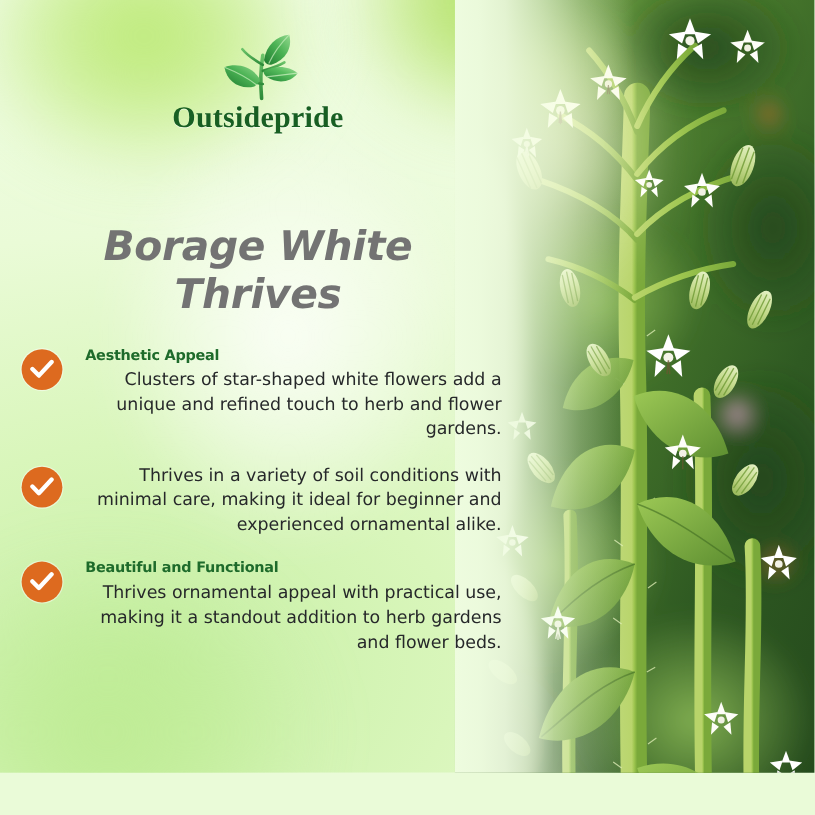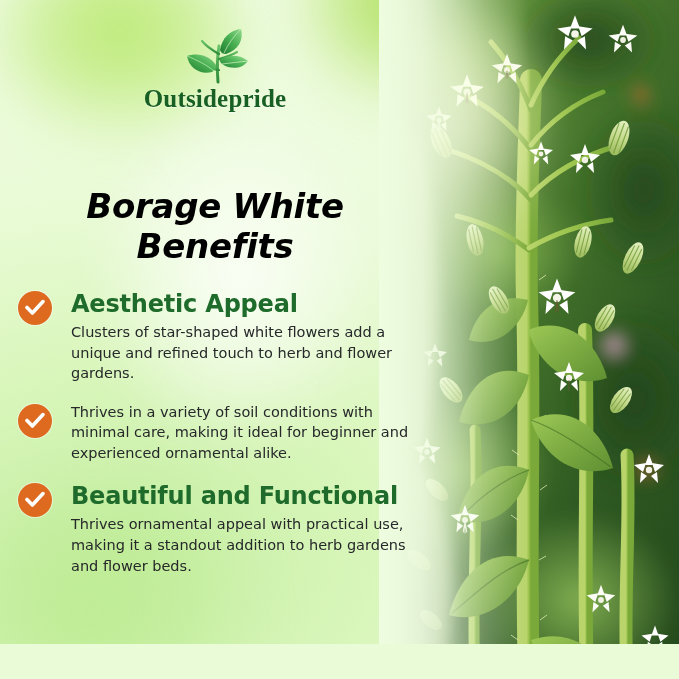--- a/index.html
+++ b/index.html
@@ -69,43 +69,44 @@
     color:#185f23;line-height:1;
     text-shadow:0 1px 0 rgba(255,255,255,.55);
   }
 
   
   .title{
     position:absolute;left:0;top:164px;width:430px;text-align:center;
     font-family:"DejaVu Sans", sans-serif;
     font-weight:700;font-style:italic;
     font-size:34px;line-height:1.17;letter-spacing:-.3px;
-    color:#000000;
+    color:#737373;
   }
   .title .l2{display:block;}
 
   
   .benefits{position:absolute;left:18px;top:289px;width:400px;}
   .benefit{position:relative;padding-left:53px;margin-bottom:18px;}
   .benefit:last-child{margin-bottom:0;}
   .check{
     position:absolute;left:0;top:2px;width:34px;height:34px;border-radius:50%;
     background:#dd6a1f;
     box-shadow:0 0 0 1px rgba(255,255,255,.45);
   }
   .check svg{position:absolute;left:7px;top:8px;}
   .b-head{
     font-family:"DejaVu Sans", sans-serif;
-    font-size:24px;font-weight:700;letter-spacing:-.2px;
+    font-size:12px;font-weight:700;letter-spacing:-.2px;
     color:#1e6b2b;line-height:1.25;margin:0 0 3px 0;
   }
   .b-body{
     font-family:"DejaVu Sans", sans-serif;
     font-size:14.5px;line-height:1.42;color:#26282a;margin:0;
     max-width:348px;
+    text-align:right;
   }
 </style>
 </head>
 <body>
 
 <div id="root">
 
   <div class="bg-base"></div>
   <div class="bg-blob-tl"></div>
   <div class="bg-blob-tr"></div>
@@ -445,21 +446,21 @@
       <path d="M42 31 C52 26 63 27 70 33 C64 41 53 42 44 36 C42 34 41 32 42 31Z" fill="url(#lf2)"></path>
       <path d="M70 33 C61 34 52 35 44 36" stroke="#d4f4c8" stroke-width="1" fill="none" opacity="0.7"></path>
       <path d="M38 37 C32 28 20 24 9 28 C11 40 22 47 34 44 C37 42 39 40 38 37Z" fill="url(#lf1)"></path>
       <path d="M9 28 C19 32 29 37 36 43" stroke="#caf0bd" stroke-width="1" fill="none" opacity="0.7"></path>
     </svg>
     <div class="logo-word">Outsidepride</div>
   </div>
 
   <h1 class="title">
     <span>Borage White</span>
-    <span class="l2">Benefits</span>
+    <span class="l2">Thrives</span>
   </h1>
 
   <div class="benefits">
 
     <div class="benefit">
       <span class="check">
         <svg width="20" height="18" viewBox="0 0 20 18">
           <path d="M2 8.5 L7.4 14 L18 2.6" stroke="#ffffff" stroke-width="3.6" fill="none" stroke-linecap="round" stroke-linejoin="round"></path>
         </svg>
       </span>

